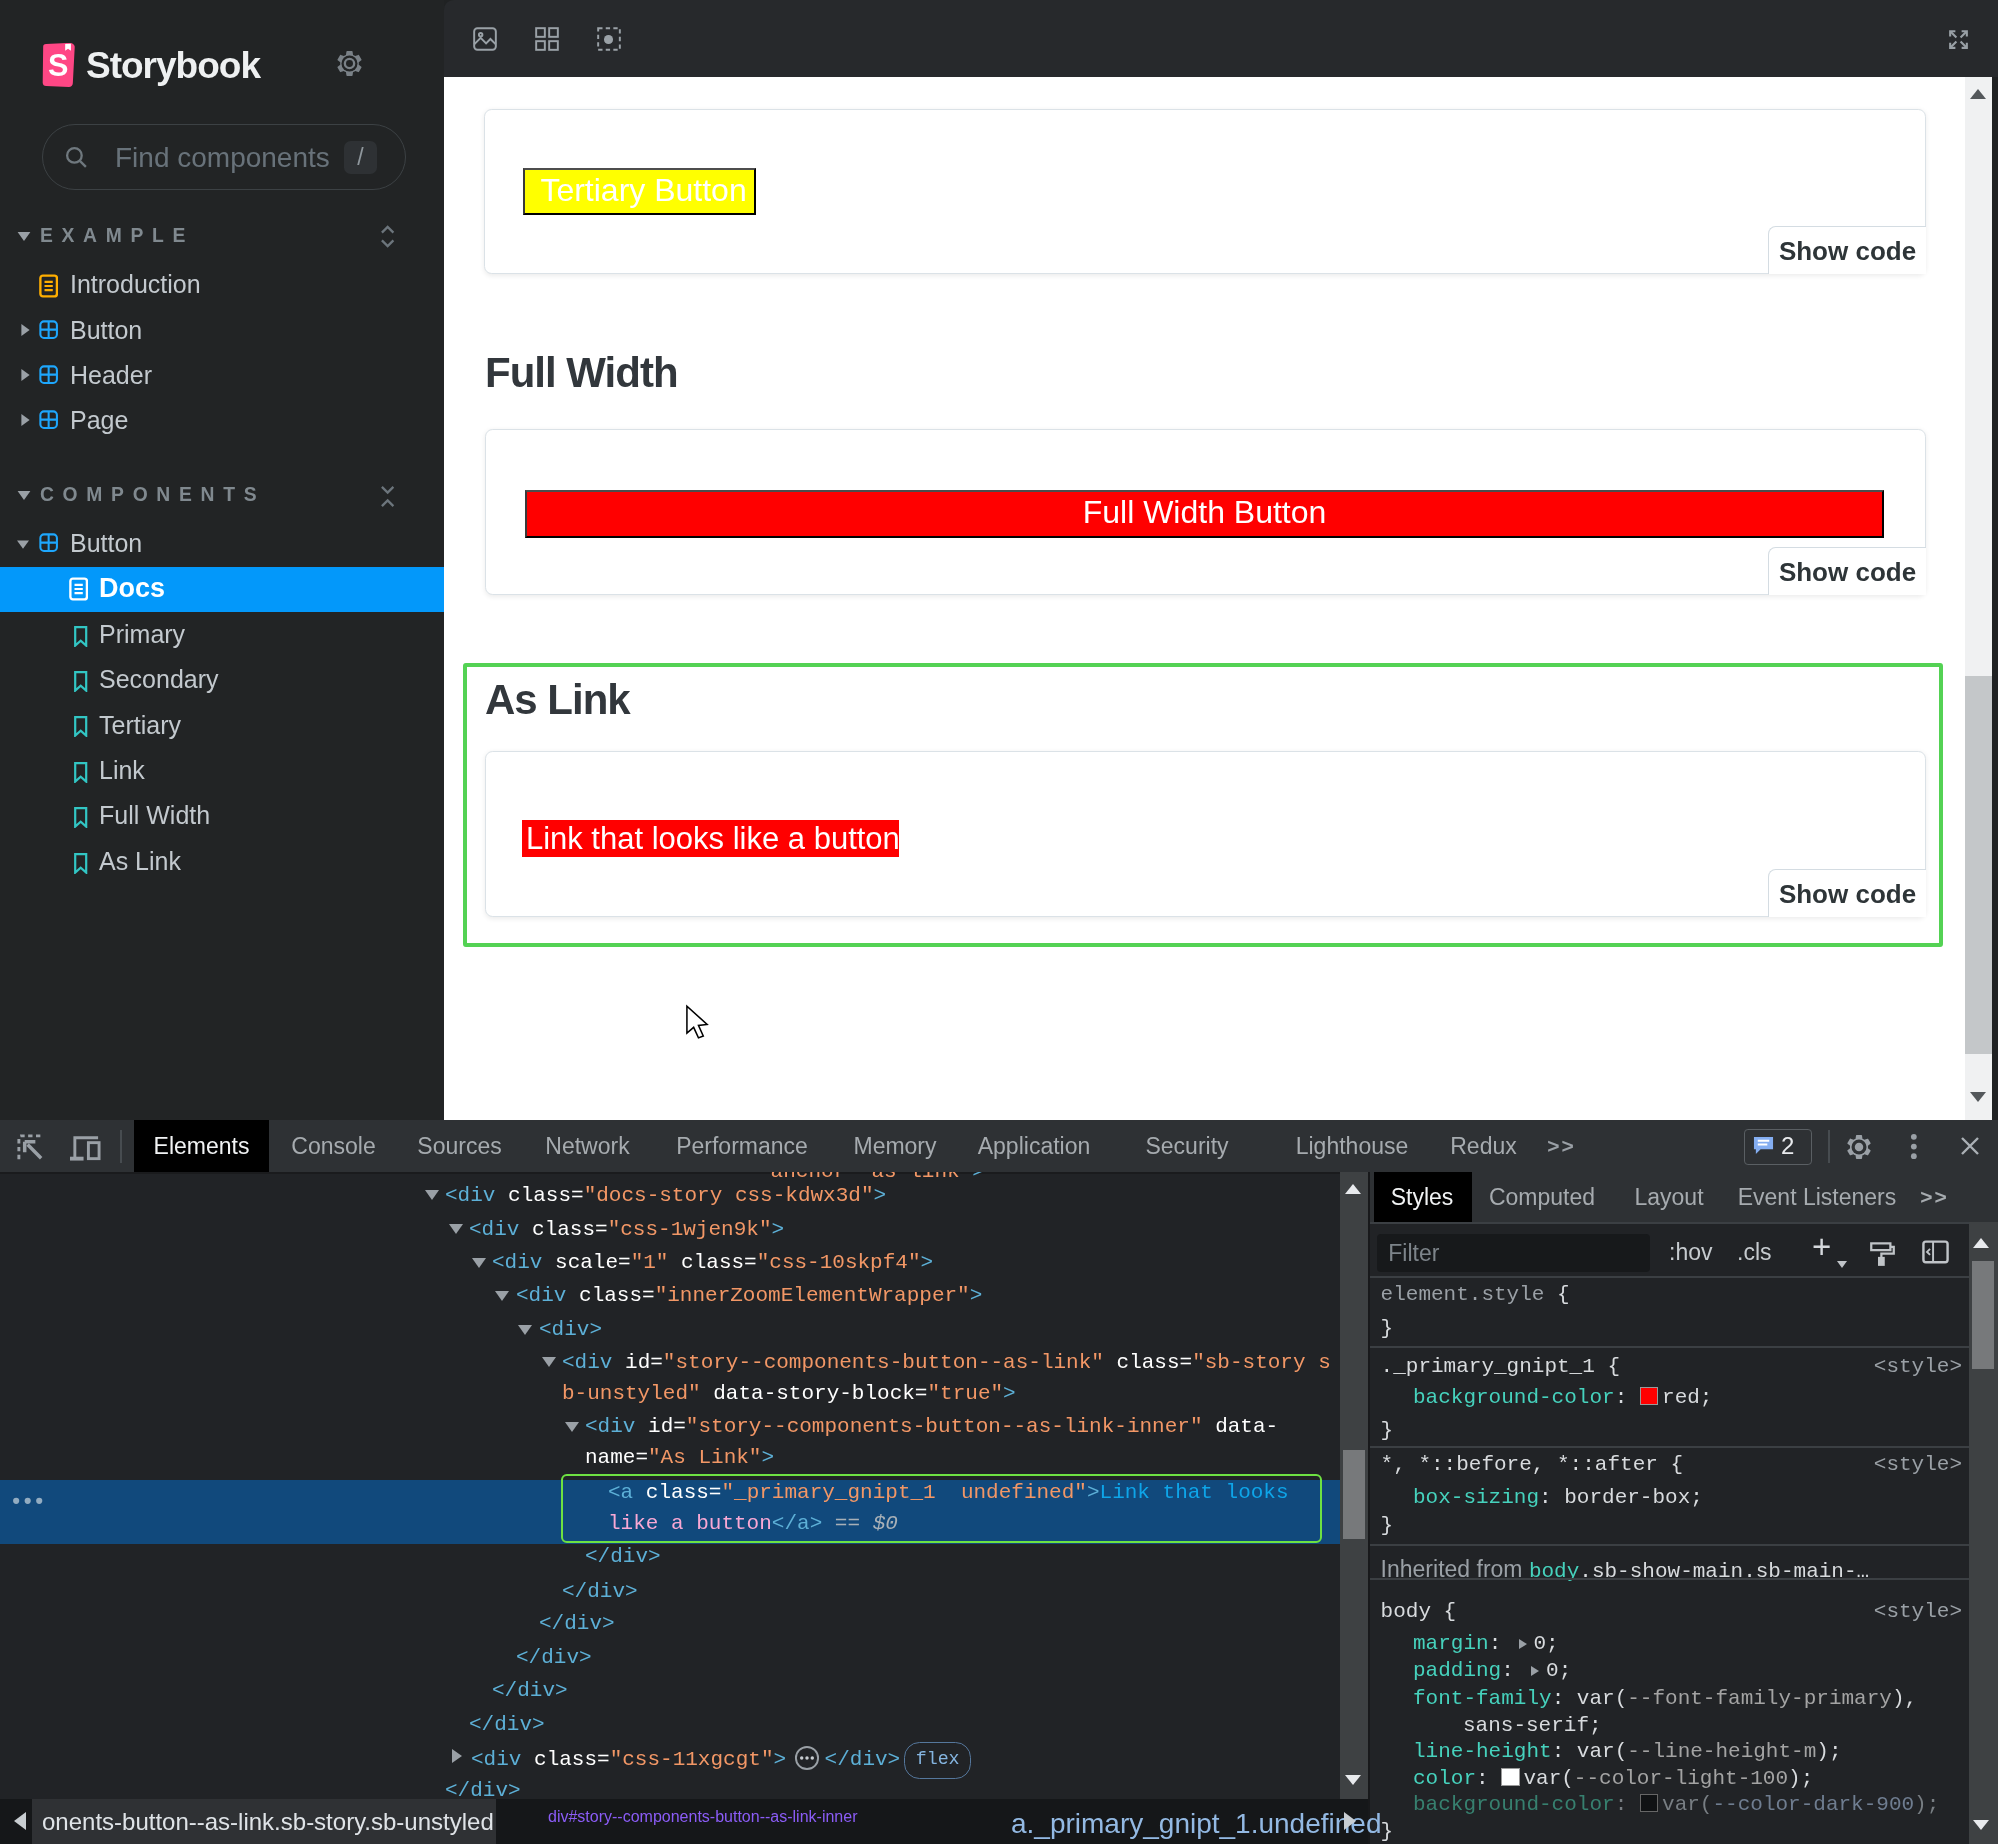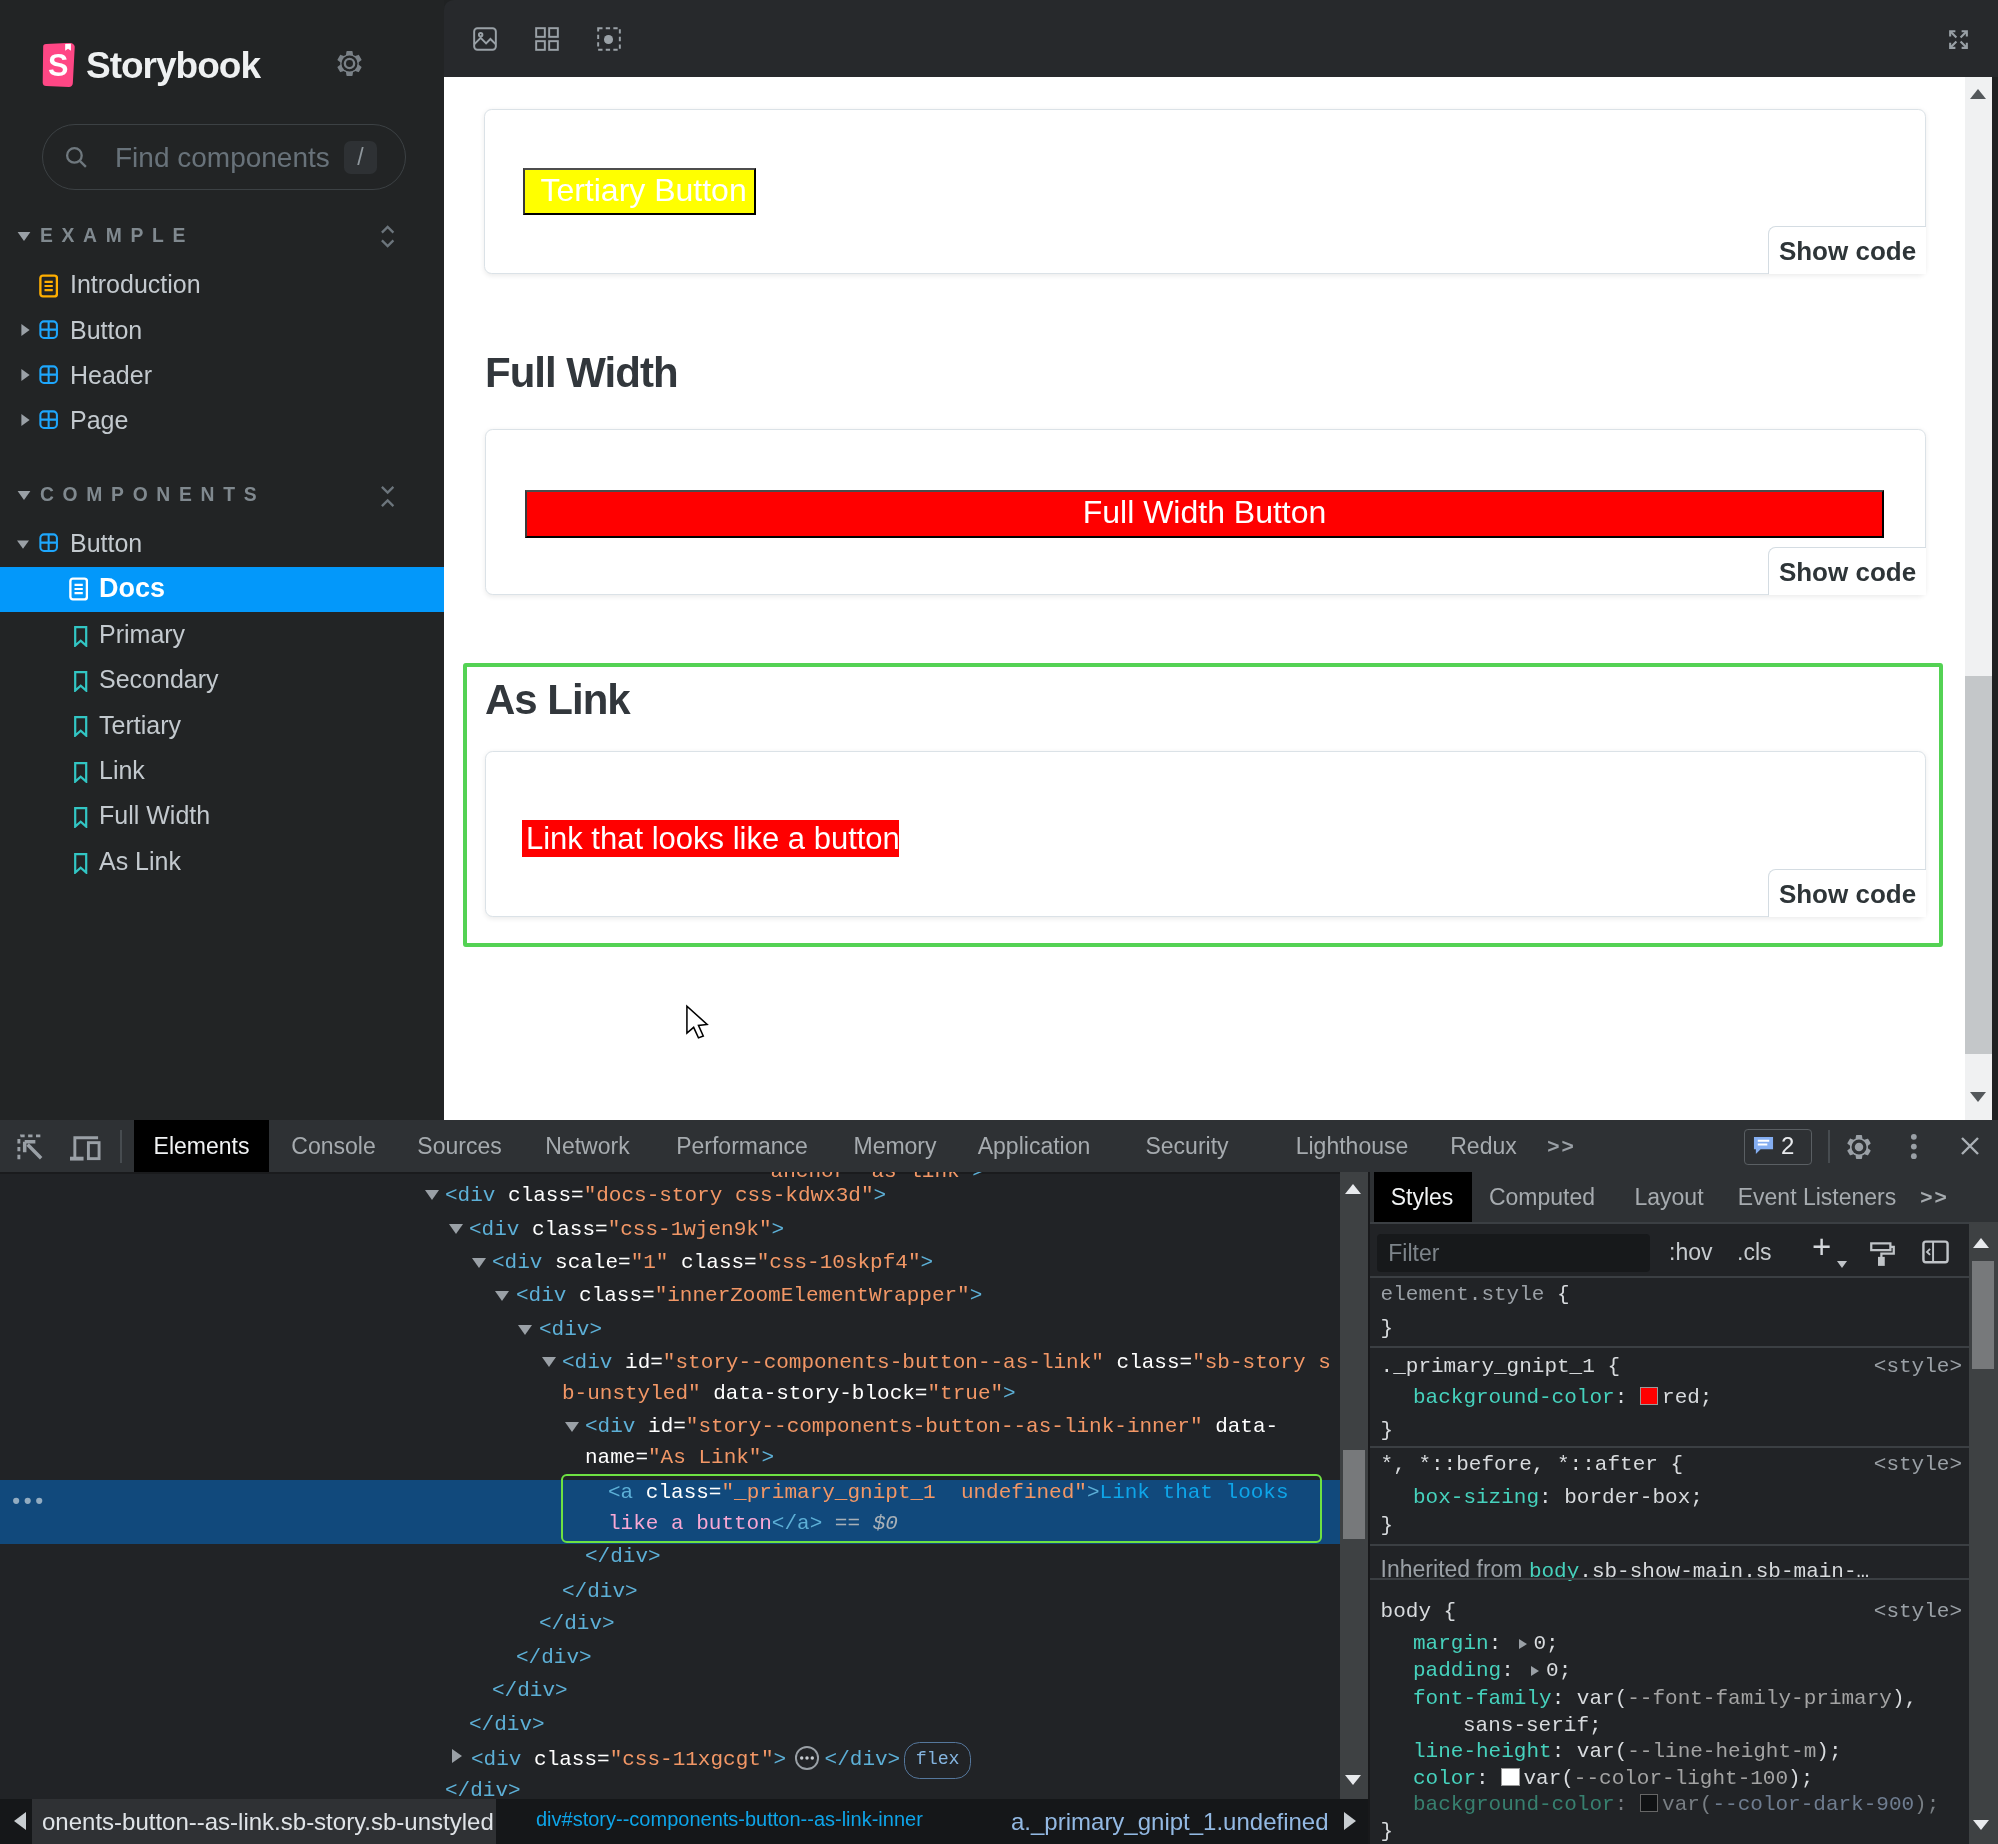--- a/index.html
+++ b/index.html
@@ -337,19 +337,19 @@
       <div class="abs" style="left:599px;top:50px;width:30px;height:622px;background:#3e4143"></div>
       <div class="abs" style="left:602px;top:89px;width:22px;height:108px;background:#77797b"></div>
       <div class="tri abs" style="left:603px;top:66px;border-left:8.7px solid transparent;border-right:8.7px solid transparent;border-bottom:10.6px solid #e8eaed"></div>
       <div class="tri abs" style="left:603px;top:648px;border-left:8.7px solid transparent;border-right:8.7px solid transparent;border-top:10.6px solid #e8eaed"></div>
     </div>
 
     <div class="abs" style="left:0;top:679px;width:1368px;height:45px;background:#151719" id="crumbs">
       <div class="tri abs" style="left:13.5px;top:12.6px;border-top:9.7px solid transparent;border-bottom:9.7px solid transparent;border-right:12.6px solid #c8cdd1"></div>
       <div class="abs" style="left:32px;top:0;width:464px;height:45px;background:#2f3134"></div>
       <div class="abs" style="left:42px;top:8.7px;color:#dfe3e7;font-size:24px;white-space:nowrap">onents-button--as-link.sb-story.sb-unstyled</div>
-      <div class="abs" style="left:536px;top:8.7px;color:#0ea5e9;font-size:20px;white-space:nowrap">div#story--components-button--as-link-inner</div>
-      <div class="abs" style="left:1011px;top:8.7px;color:#93b9e3;font-size:24px;white-space:nowrap">a._primary_gnipt_1.undefined</div>
+      <div class="abs" style="left:548px;top:8.7px;color:#8b5cf6;font-size:16px;white-space:nowrap">div#story--components-button--as-link-inner</div>
+      <div class="abs" style="left:1011px;top:8.7px;color:#93b9e3;font-size:28px;white-space:nowrap">a._primary_gnipt_1.undefined</div>
       <div class="tri abs" style="left:1344px;top:12.6px;border-top:9.7px solid transparent;border-bottom:9.7px solid transparent;border-left:12.6px solid #c8cdd1"></div>
     </div>
   </div>
 </div>
 
 
 </body></html>

